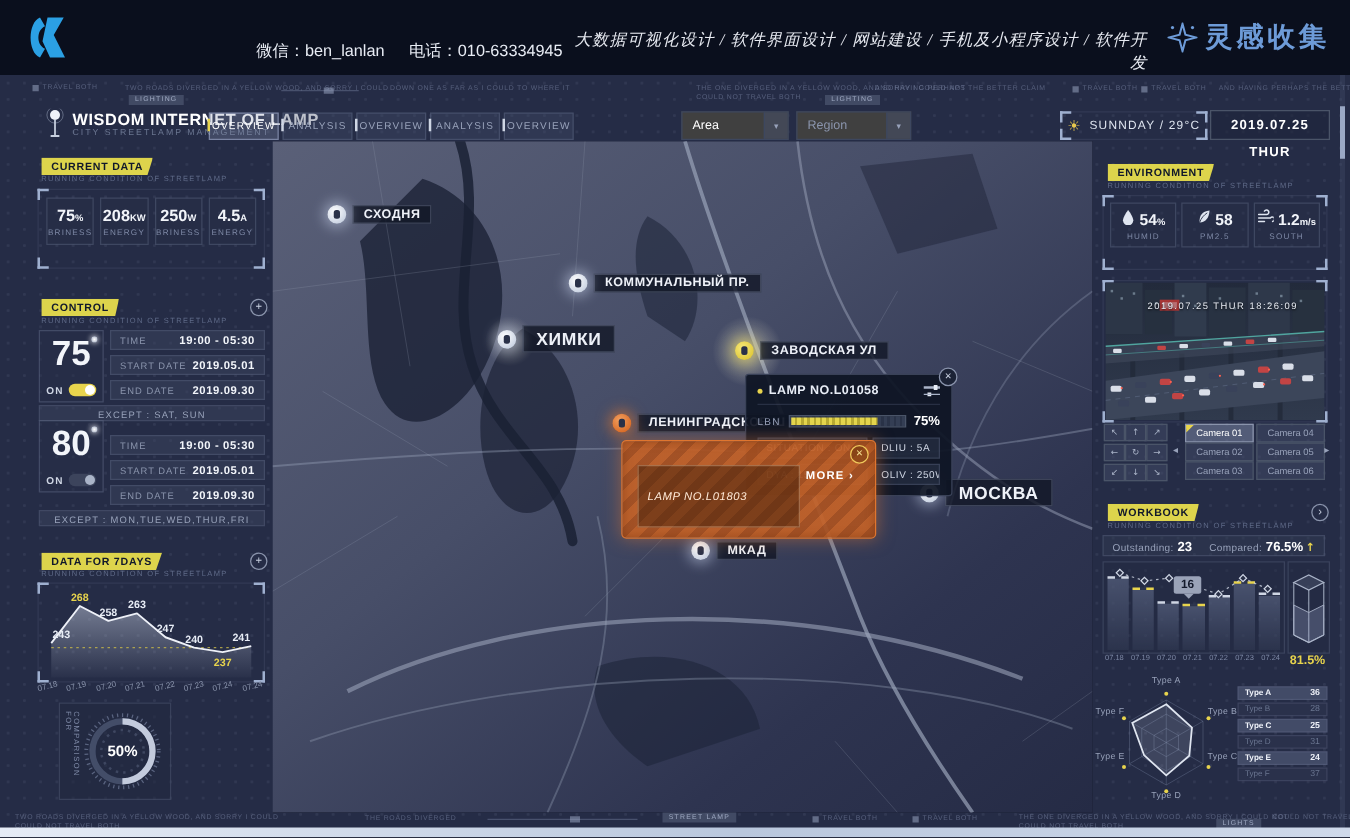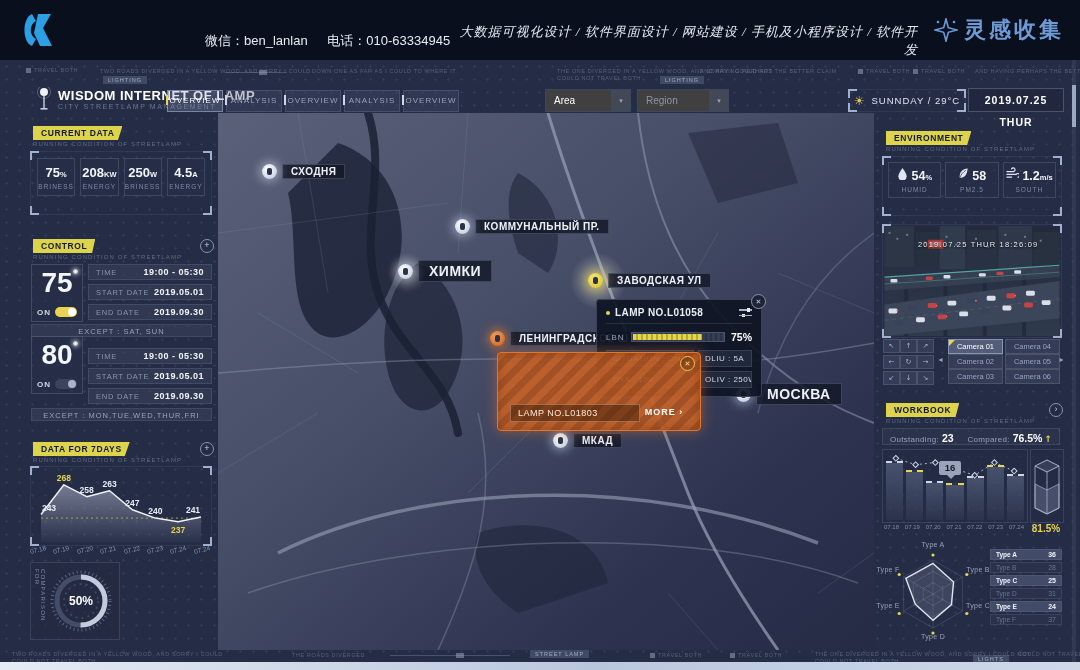--- a/index.html
+++ b/index.html
@@ -83,21 +83,21 @@
   .crow .v{font-size:9px;font-weight:bold;color:#f2f5fa;letter-spacing:.5px;}
   .except{position:absolute;left:31px;width:181px;height:13px;line-height:13px;text-align:center;
           background:rgba(62,72,98,.45);border:1px solid rgba(110,120,150,.25);font-size:7.5px;
           letter-spacing:1px;color:#98a2ba;box-sizing:border-box;}
   
   .wk-val{font-size:8.5px;font-weight:bold;fill:#e8edf6;font-family:"Liberation Sans",sans-serif;}
   .wk-val.hl{fill:#e8d44d;}
   #wk-xrow{display:flex;justify-content:space-between;font-size:6.5px;color:#8a94ac;}
   #wk-xrow span{transform:rotate(-14deg);}
   
-  .gcard{position:absolute;top:562px;width:88px;height:76px;border:1px solid rgba(110,120,150,.3);background:rgba(35,42,64,.55);}
+  .gcard{position:absolute;top:562px;width:88px;height:76px;border:1px solid rgba(110,120,150,.3);background:rgba(35,42,64,.55);margin-left:17px;}
   .gvert{position:absolute;left:3px;top:6px;writing-mode:vertical-rl;font-size:6px;letter-spacing:1.2px;color:#7e89a6;}
   .gauge-wrap{position:absolute;left:18px;top:6px;width:64px;height:64px;}
   .gauge-val{position:absolute;left:0;top:0;width:64px;height:64px;display:flex;align-items:center;justify-content:center;
              font-size:12px;font-weight:bold;color:#fff;}
   .g-ticks{fill:none;stroke:#5a6480;stroke-width:3;stroke-dasharray:1 3;}
   .g-track{fill:none;stroke:rgba(95,106,136,.55);stroke-width:5;}
   .g-arc{fill:none;stroke:#c3cbdd;stroke-width:5;}
   .g-inner{fill:none;stroke:#5a6480;stroke-width:2;stroke-dasharray:2 4;opacity:.5;}
   
   #map{position:absolute;left:218px;top:113px;width:656px;height:537px;box-shadow:inset 0 0 70px 30px rgba(23,29,47,.55);}
@@ -139,21 +139,21 @@
               border-radius:4px;box-shadow:0 0 14px rgba(224,118,47,.5),inset 0 0 8px rgba(120,50,10,.5);
               background:repeating-linear-gradient(135deg,rgba(196,98,40,.93) 0 7px,rgba(170,82,33,.93) 7px 14px);}
   .fp-band{position:absolute;left:7px;right:7px;top:6px;height:36px;border:1px solid rgba(255,200,150,.45);
            background:rgba(216,118,52,.75);display:flex;align-items:center;justify-content:center;}
   .fp-title{font-size:18px;font-weight:bold;font-style:italic;letter-spacing:2.5px;color:#fff;
             text-shadow:0 1px 2px rgba(90,35,5,.8);}
   .fp-close{position:absolute;right:5px;top:3px;width:13px;height:13px;border-radius:50%;border:1px solid #f0c95c;
             color:#f6e293;font-size:7px;line-height:13px;text-align:center;background:rgba(120,60,15,.6);}
   .fp-row{position:absolute;left:12px;right:12px;bottom:8px;display:flex;justify-content:space-between;}
   .fp-lamp{width:118px;height:16px;line-height:16px;background:rgba(50,24,6,.45);border:1px solid rgba(255,210,170,.35);
-           font-size:9px;letter-spacing:.5px;color:#ffe9d6;padding:0 7px;}
+           font-size:9px;letter-spacing:.5px;color:#ffe9d6;padding:16px 7px;font-style:italic;}
   .fp-more{width:50px;height:16px;line-height:16px;text-align:center;font-size:9px;font-weight:bold;color:#fff;letter-spacing:1px;}
   
   .ecard .v{font-size:12.5px;}
   .cam-ts{position:absolute;left:7px;top:15px;font-size:7.5px;letter-spacing:1.2px;color:#e8ecf4;z-index:2;
           text-shadow:0 1px 2px #000;margin-left:28px;}
   .dbtn{width:15px;height:12px;background:rgba(70,80,108,.45);border:1px solid #4a5468;color:#aab4c8;
         font-size:7px;display:flex;align-items:center;justify-content:center;font-family:"DejaVu Sans",sans-serif;}
   .navarr{position:absolute;width:9px;height:40px;color:#98a2ba;font-size:8px;display:flex;align-items:center;justify-content:center;}
   .camb{width:53px;height:13px;line-height:13px;text-align:center;background:rgba(70,80,108,.45);
         border:1px solid #4a5468;color:#98a2ba;font-size:7.5px;position:relative;}

